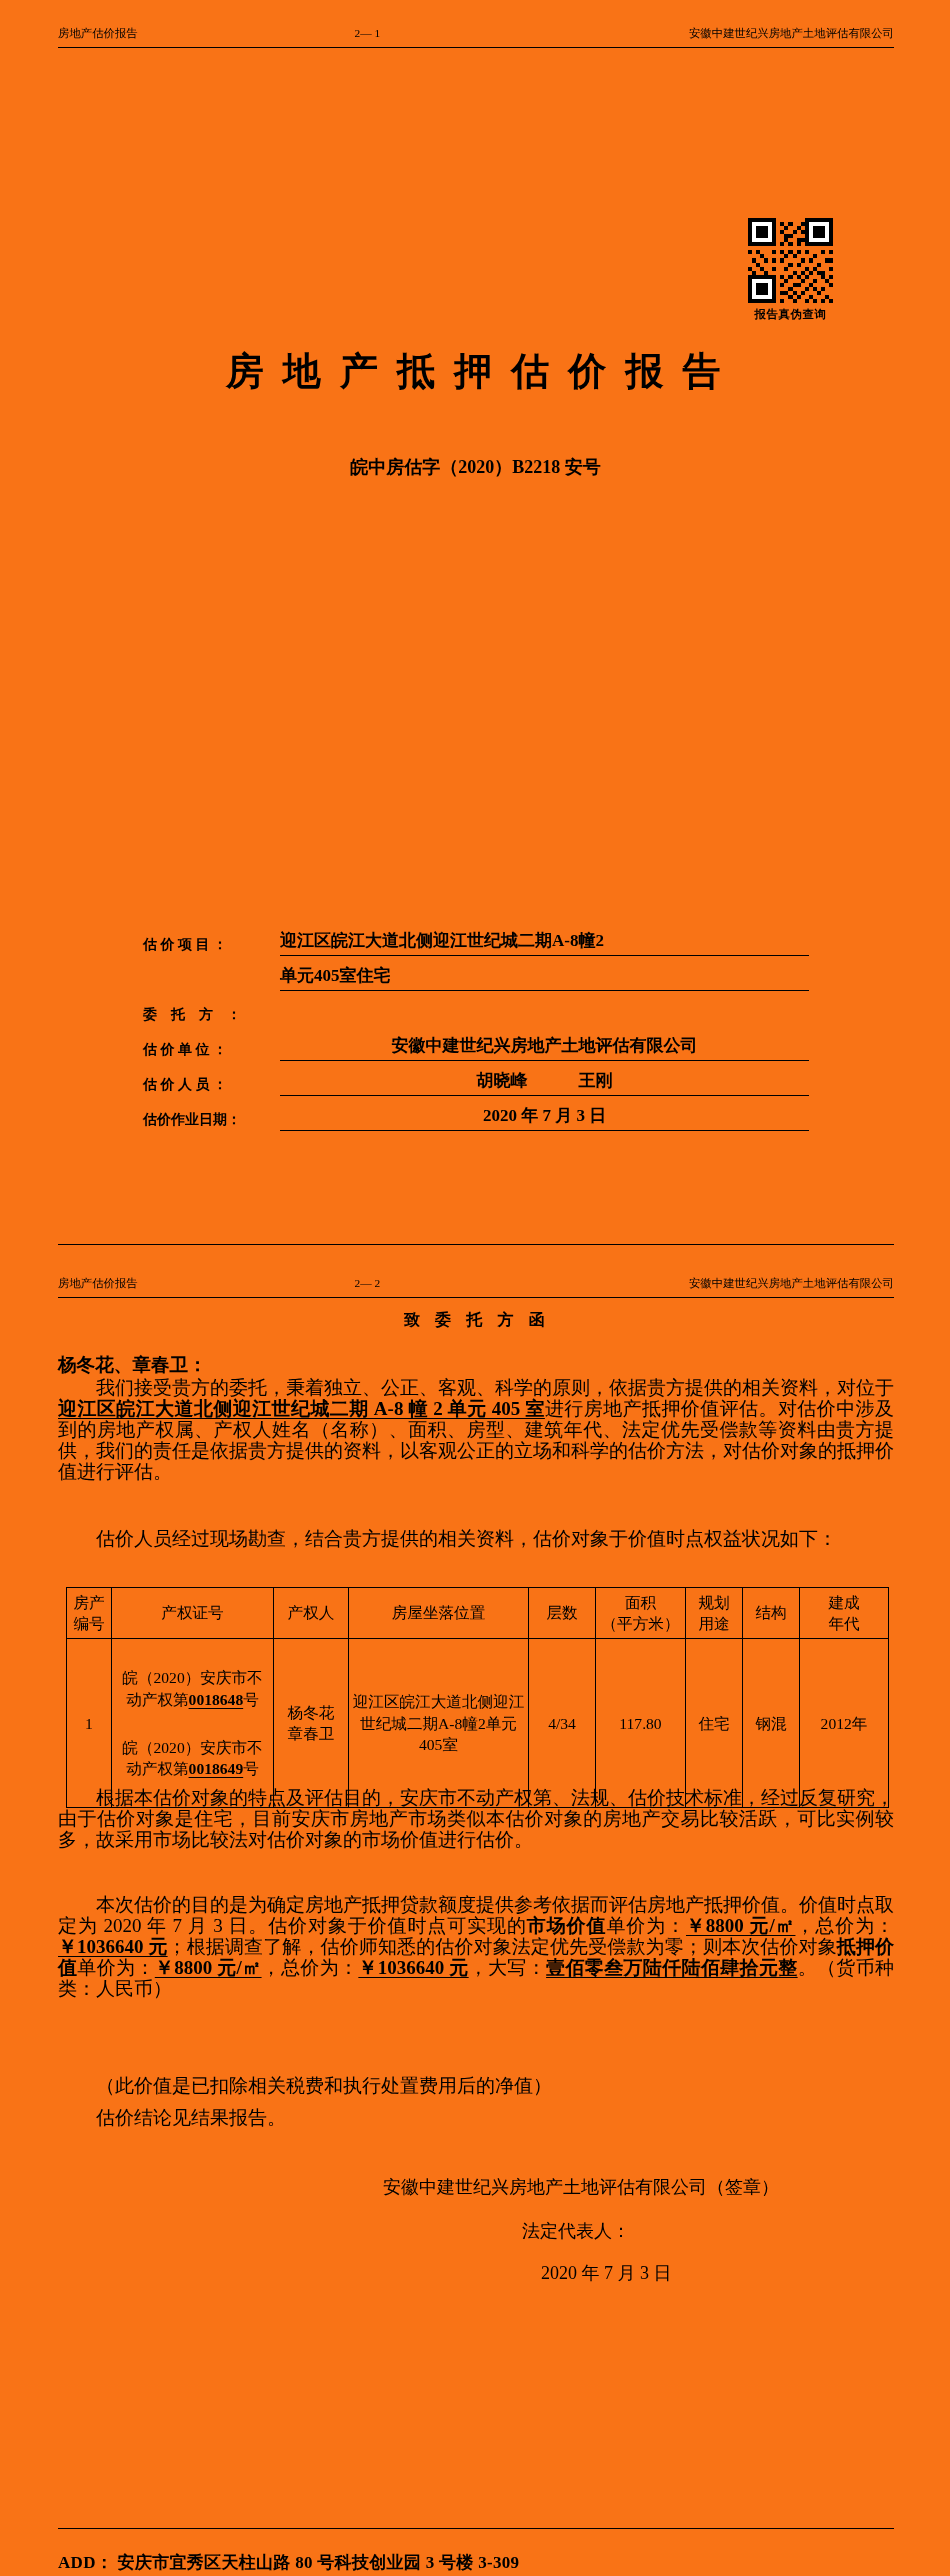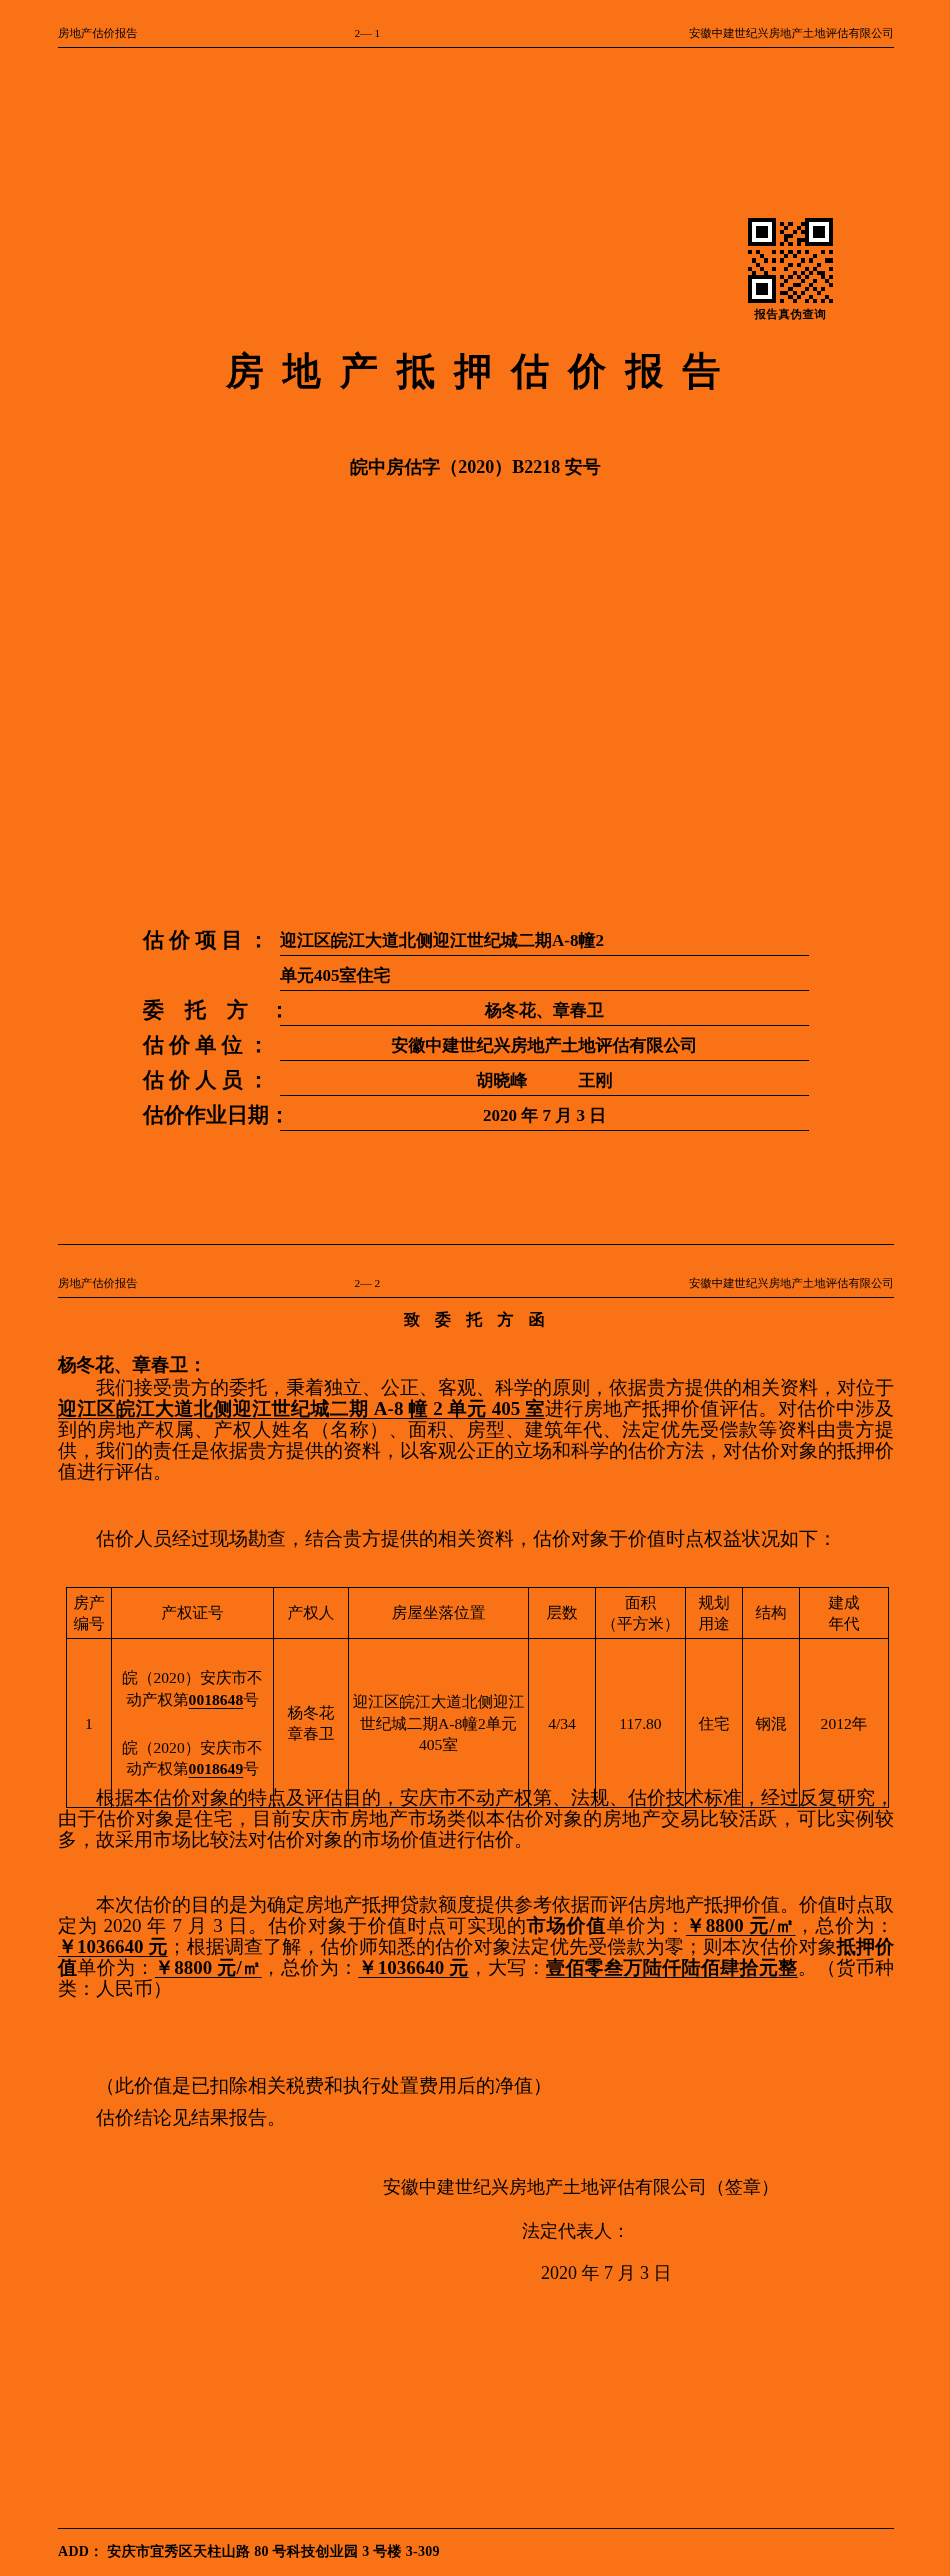--- a/index.html
+++ b/index.html
@@ -18,42 +18,42 @@
     display:flex; justify-content:space-between; align-items:baseline;
     font-size:11.4px; border-bottom:0.6px solid #000; padding-bottom:6px;
   }
   #page1 .pg-header { top:26px; }
   #page2 .pg-header { top:21.6px; }
   .ph-left  { width:28%; text-align:left; }
   .ph-center{ width:18%; text-align:center; }
   .ph-right { width:54%; text-align:right; }
   .pg-footer {
     position:absolute; left:58px; width:836px;
-    border-top:0.6px solid #000; padding-top:14px;
-    font-size:14px; font-weight:bold; letter-spacing:0.3px;
+    border-top:0.6px solid #000; padding-top:22px;
+    font-size:17px; font-weight:bold; letter-spacing:0.3px;
   }
   #page1 .pg-footer { top:1244px; }
   #page2 .pg-footer { top:1274px; }
 
   
   .qr-wrap { position:absolute; top:218px; left:745px; width:91px; text-align:center; }
   .qr-svg  { width:85px; height:85px; display:block; margin:0 auto; fill:#000; }
   .qr-caption { margin-top:4.2px; font-size:11.4px; font-weight:bold; letter-spacing:0.6px; }
   .main-title {
     position:absolute; top:346px; left:0; width:100%; text-align:center;
     font-size:38px; font-weight:bold; letter-spacing:4.8px; white-space:pre;
   }
   .doc-number {
     position:absolute; top:455px; left:0; width:100%; text-align:center;
     font-size:18px; font-weight:bold; white-space:pre;
   }
   .fields { position:absolute; top:921px; left:143px; width:666px; }
   .field-row { display:flex; align-items:flex-end; height:35px; }
   .f-label {
-    width:137px; font-size:21px; font-weight:bold; white-space:pre; padding-bottom:1.8px;
+    width:137px; font-size:14px; font-weight:bold; white-space:pre; padding-bottom:1.8px;
   }
   .f-value {
     flex:1; border-bottom:1.2px solid #000; font-size:17px; font-weight:bold;
     text-align:center; padding-bottom:3px; white-space:pre;
   }
   .f-value.left { text-align:left; }
 
   
   .title2 {
     position:absolute; top:56px; left:0; width:100%; text-align:center;
@@ -213,21 +213,20 @@
     <div class="field-row">
       <span class="f-label">估 价 项 目 ：</span>
       <span class="f-value left">迎江区皖江大道北侧迎江世纪城二期A-8幢2</span>
     </div>
     <div class="field-row">
       <span class="f-label"></span>
       <span class="f-value left">单元405室住宅</span>
     </div>
     <div class="field-row">
       <span class="f-label">委　托　方　：</span>
-      <span class="f-value">杨冬花、章春卫</span>
     </div>
     <div class="field-row">
       <span class="f-label">估 价 单 位 ：</span>
       <span class="f-value">安徽中建世纪兴房地产土地评估有限公司</span>
     </div>
     <div class="field-row">
       <span class="f-label">估 价 人 员 ：</span>
       <span class="f-value">胡晓峰　　　王刚</span>
     </div>
     <div class="field-row">

